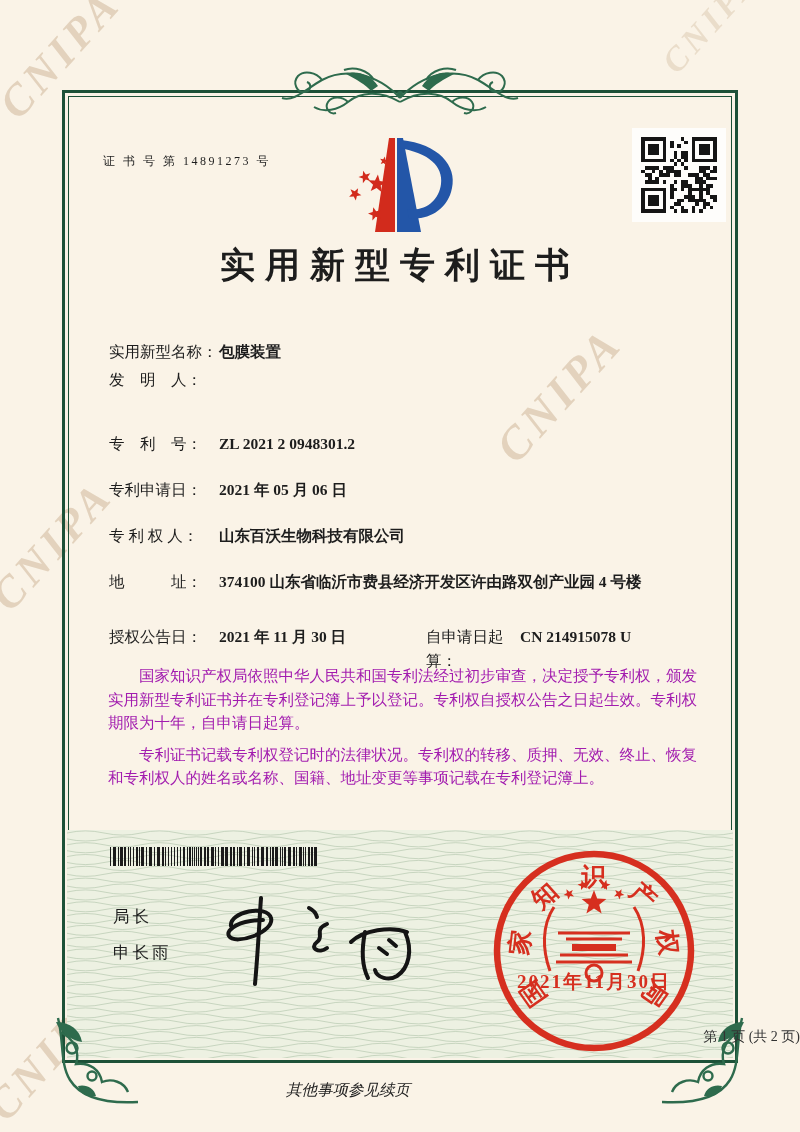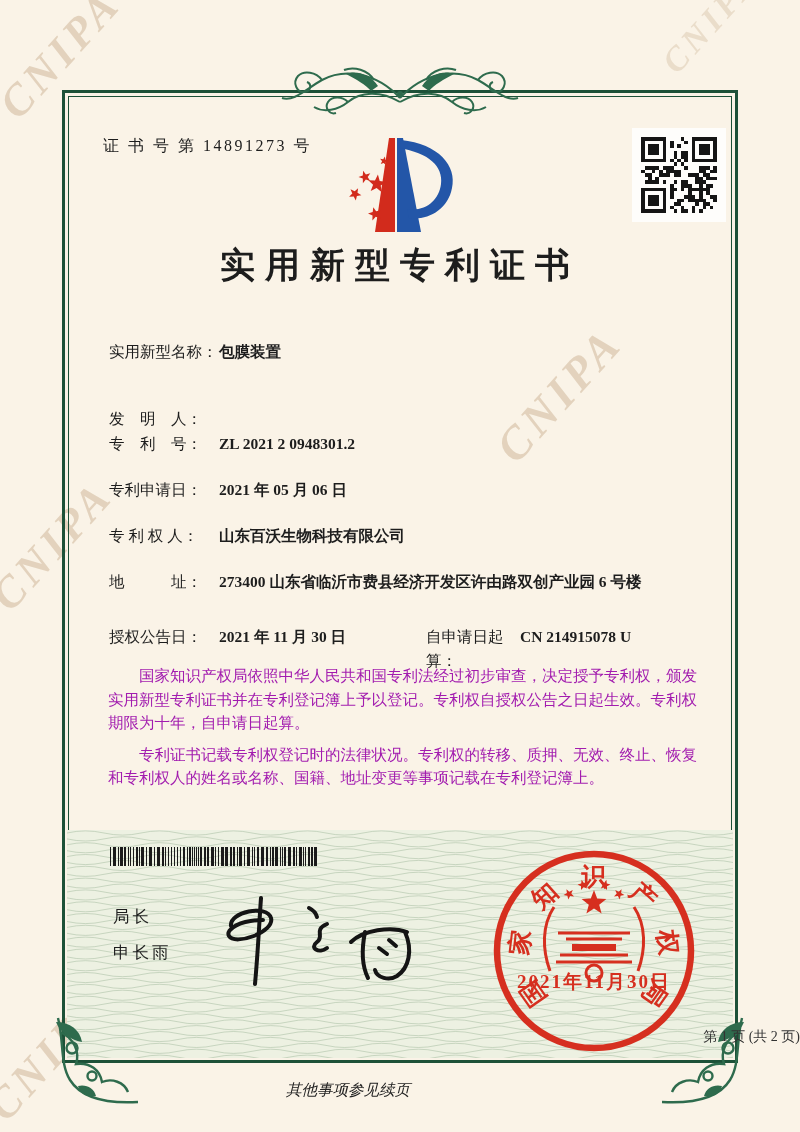--- a/index.html
+++ b/index.html
@@ -7,21 +7,21 @@
         font-family:"Liberation Serif",serif;color:#1d1d1d;}
   .wm{position:absolute;font-family:"Liberation Serif",serif;font-weight:bold;font-style:italic;
       color:rgba(188,158,120,.38);letter-spacing:5px;transform:rotate(-48deg);z-index:1;
       white-space:nowrap;pointer-events:none;}
   .frame{position:absolute;left:62px;top:90px;width:670px;height:967px;
          border:3px solid #1d5138;z-index:2;}
   .frame::after{content:"";position:absolute;inset:3px;border:1px solid #1d5138;}
   .band{position:absolute;left:67px;top:830px;width:666px;height:228px;background:#edf1e2;z-index:2;}
   .band svg{display:block;width:100%;height:100%;}
   .orn{position:absolute;z-index:3;}
-  .cert-no{position:absolute;left:103px;top:136px;font-size:16px;letter-spacing:2.5px;z-index:3;}
+  .cert-no{position:absolute;left:103px;top:153px;font-size:12px;letter-spacing:2.5px;z-index:3;}
   .logo{position:absolute;left:333px;top:128px;z-index:3;}
   .qr-box{position:absolute;left:632px;top:128px;width:94px;height:94px;background:#fefdfb;z-index:3;}
   .qr-box svg{position:absolute;left:9px;top:9px;}
   .title{position:absolute;left:0;top:242px;width:100%;margin:0;text-align:center;
          font-size:35px;font-weight:bold;letter-spacing:10px;z-index:3;}
   .field-row{position:absolute;left:103px;width:618px;display:flex;font-size:15.5px;
              line-height:24px;z-index:3;}
   .fl{width:110px;flex:none;margin-left:6px;}
   .fv{flex:1;font-weight:bold;}
   .fv.addr{max-width:452px;}
@@ -373,38 +373,38 @@
         <rect x="16" y="20" width="1" height="1" fill="#151515"></rect>
       </svg>
   </div>
 
   <h1 class="title">实用新型专利证书</h1>
 
   <div class="field-row" style="top:340px;">
     <span class="fl">实用新型名称：</span>
     <span class="fv">包膜装置</span>
   </div>
-  <div class="field-row" style="top:407px;flex-direction:column;">
+  <div class="field-row" style="top:368px;flex-direction:column;">
     <span class="fl">发　明　人：</span>
   </div>
   <div class="field-row" style="top:432px;">
     <span class="fl">专　利　号：</span>
     <span class="fv">ZL 2021 2 0948301.2</span>
   </div>
   <div class="field-row" style="top:478px;">
     <span class="fl">专利申请日：</span>
     <span class="fv">2021 年 05 月 06 日</span>
   </div>
   <div class="field-row" style="top:524px;">
     <span class="fl">专 利 权 人：</span>
     <span class="fv">山东百沃生物科技有限公司</span>
   </div>
   <div class="field-row" style="top:570px;">
     <span class="fl">地　　　址：</span>
-    <span class="fv addr">273400  山东省临沂市费县经济开发区许由路双创产业园 6 号楼</span>
+    <span class="fv addr">374100  山东省临沂市费县经济开发区许由路双创产业园 4 号楼</span>
   </div>
   <div class="field-row" style="top:625px;">
     <span class="fl">授权公告日：</span>
     <span class="fv">2021 年 11 月 30 日</span>
     <span class="pair2">
       <span class="fl">自申请日起算：</span>
       <span class="fv">CN 214915078 U</span>
     </span>
   </div>
 

